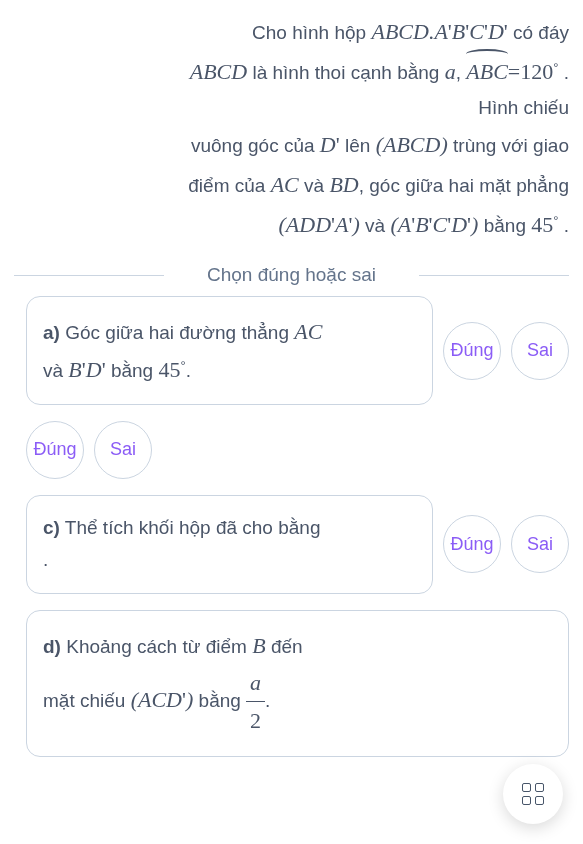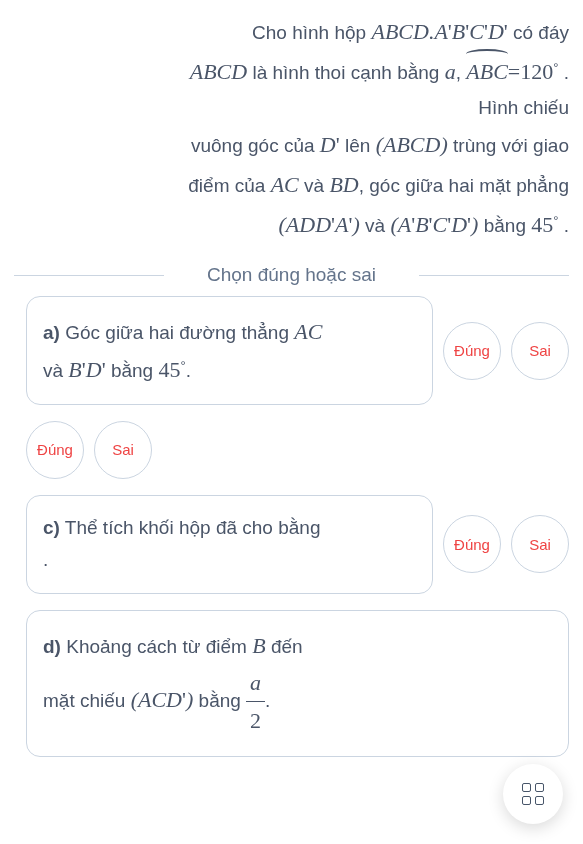--- a/index.html
+++ b/index.html
@@ -92,22 +92,22 @@
     }
     .btn-circle {
       width: 58px;
       height: 58px;
       border-radius: 50%;
       border: 1.5px solid #cbd5e1;
       background: #fff;
       display: flex;
       align-items: center;
       justify-content: center;
-      font-size: 15px;
-      color: #ef4444;
+      font-size: 18px;
+      color: #8b5cf6;
       cursor: pointer;
       flex-shrink: 0;
     }
     .fraction {
       display: inline-block;
       vertical-align: middle;
       text-align: center;
     }
     .fraction .num {
       display: block;

